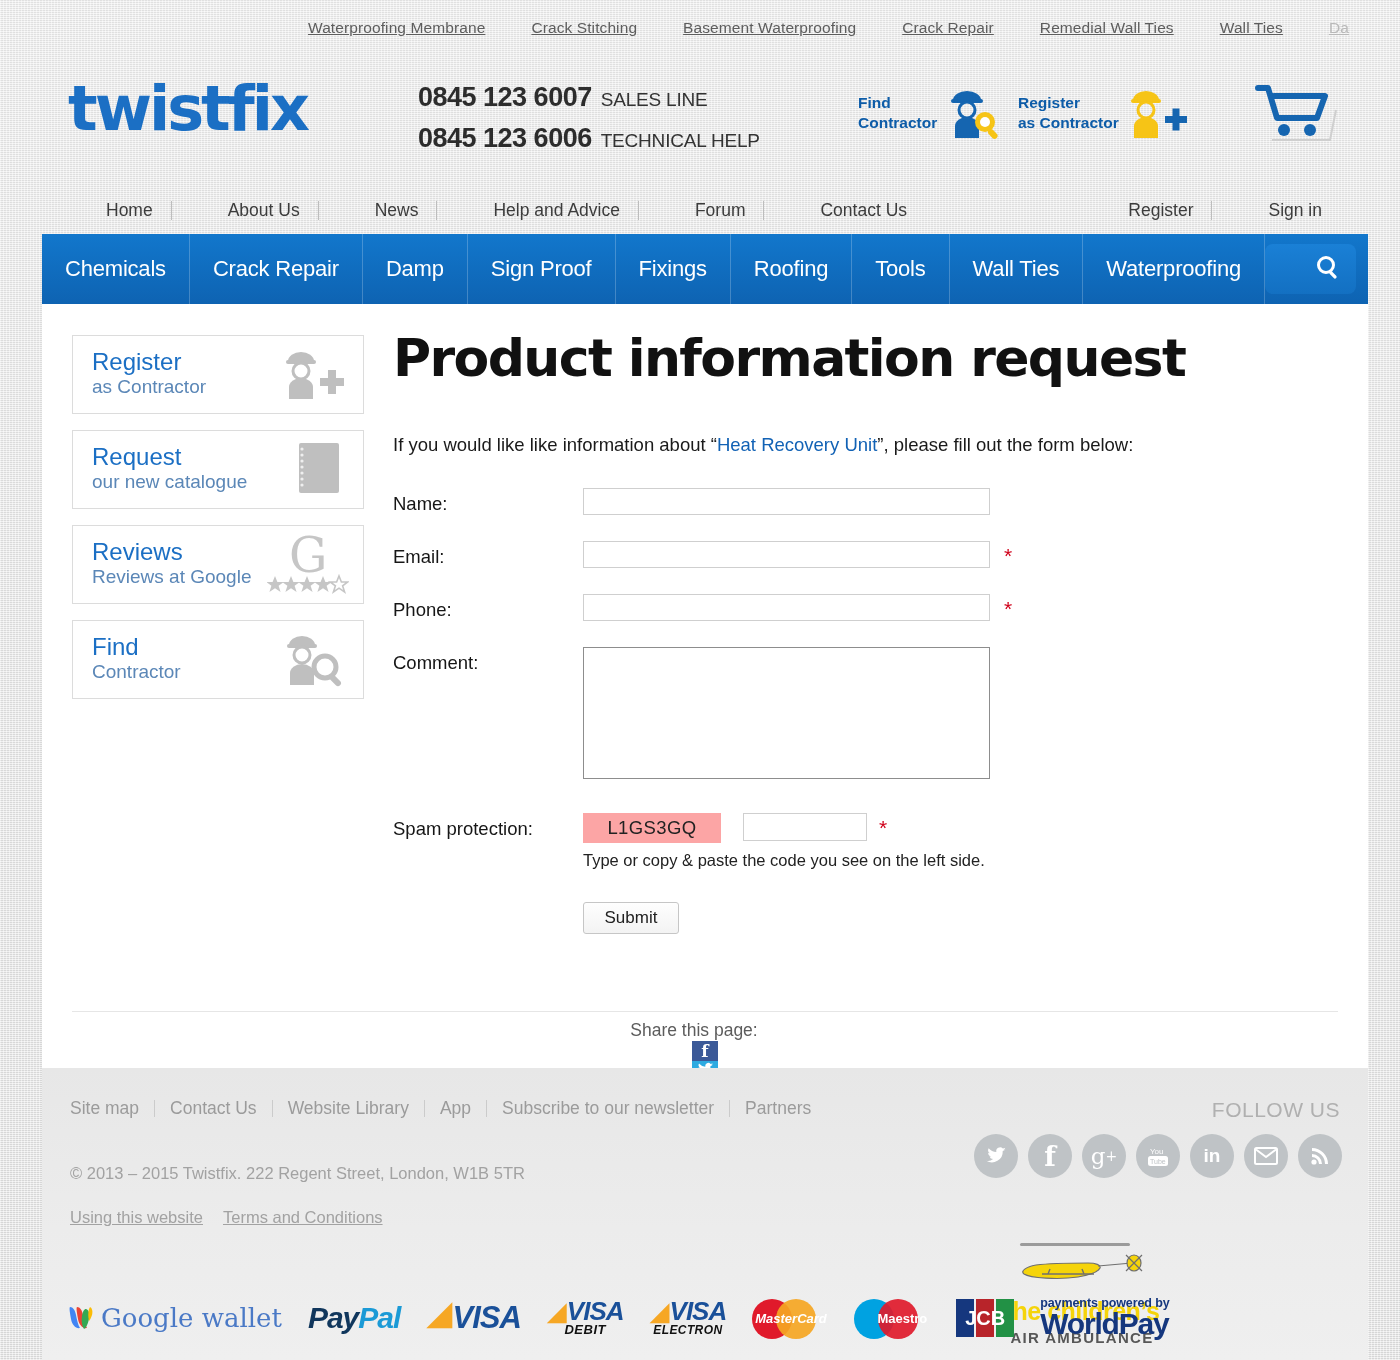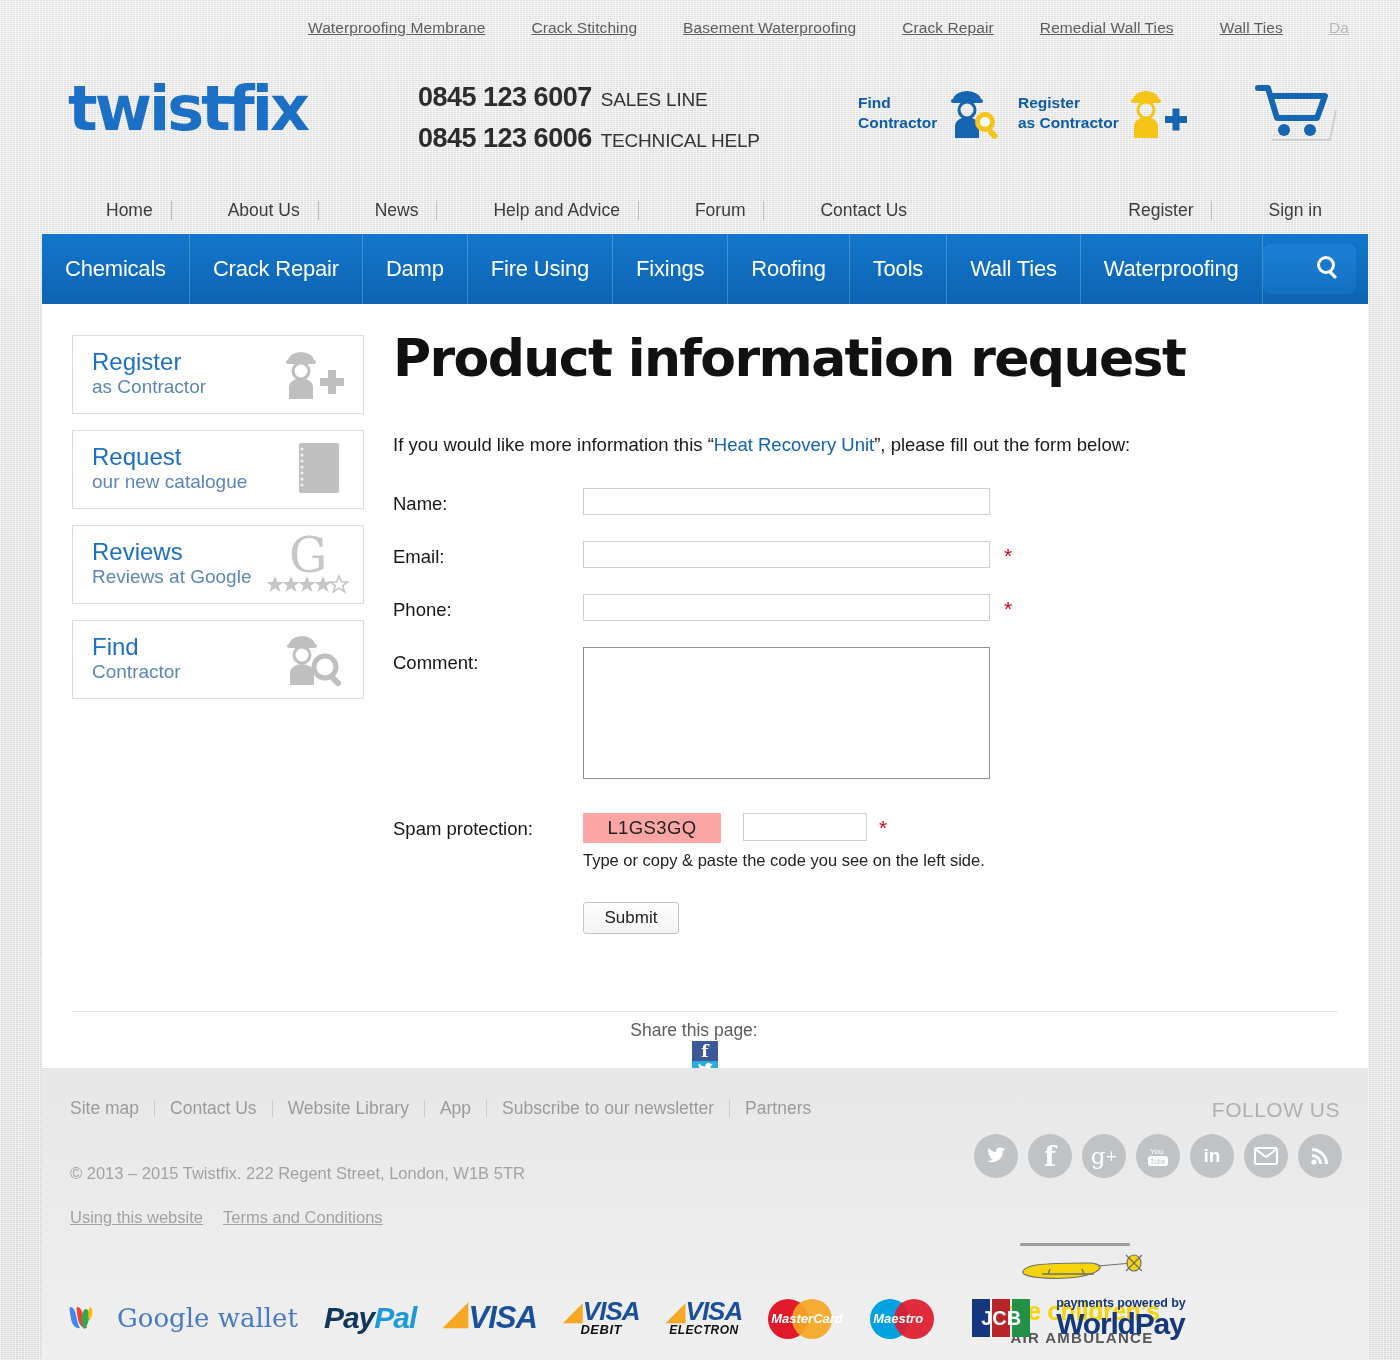--- a/index.html
+++ b/index.html
@@ -259,21 +259,21 @@
       <a>Register</a>
       <div class="sep"></div>
       <a>Sign in</a>
     </div>
   </div>
 
   <div class="mainnav">
     <a>Chemicals</a>
     <a>Crack Repair</a>
     <a>Damp</a>
-    <a>Fire Using</a>
+    <a>Sign Proof</a>
     <a>Fixings</a>
     <a>Roofing</a>
     <a>Tools</a>
     <a>Wall Ties</a>
     <a>Waterproofing</a>
     <div class="searchbox">
       <span class="mag">
         <svg width="28" height="28" viewBox="0 0 28 28">
           <circle cx="12" cy="12" r="7.5" fill="none" stroke="#fff" stroke-width="3"></circle>
           <rect x="17" y="17.5" width="9" height="3.4" rx="1.7" fill="#fff" transform="rotate(45 17 17.5)"></rect>
@@ -350,21 +350,21 @@
             <rect x="56" y="45" width="13" height="6" rx="3" fill="#bfbfbf" transform="rotate(45 56 45)"></rect>
           </svg>
         </span>
       </div>
     </div>
 
     <div class="main">
       <h1 class="title">Product information request</h1>
 
       <div class="intro">
-        <span>If you would like more information this “</span><a>Heat Recovery Unit</a><span>”, please fill out the form below:</span>
+        <span>If you would like like information about “</span><a>Heat Recovery Unit</a><span>”, please fill out the form below:</span>
       </div>
 
       <div class="form">
 
         <div class="frow">
           <div class="flabel">Name:</div>
           <div class="inp"></div>
         </div>
 
         <div class="frow">
@@ -478,21 +478,21 @@
         <path d="M124 14 L140 30 M140 14 L124 30" stroke="#6f6f6f" stroke-width="1.2"></path>
         <path d="M40 33 L92 33" stroke="#6f6f6f" stroke-width="1.6" fill="none"></path>
         <path d="M48 28 L46 33 M80 28 L82 33" stroke="#6f6f6f" stroke-width="1.4"></path>
       </svg>
       <div class="c1">the children’s</div>
       <div class="c2">AIR AMBULANCE</div>
     </div>
 
     <div class="pay">
 
-      <span style="display:flex;align-items:center;gap:23px;">
+      <span style="display:flex;align-items:center;gap:7px;">
         <svg width="28" height="30" viewBox="0 0 28 30">
           <path d="M4 4c3 0 5 3 6 8s2 10 4 13c-4 1-8-3-9-9S3 5 4 4z" fill="#4285f4"></path>
           <path d="M11 4c3 0 5 3 6 8s2 10 4 13c-4 1-8-3-9-9s-2-11-1-12z" fill="#ea4335"></path>
           <path d="M20 6c3 1 4 5 3 10s-3 9-5 10c-2-3-3-8-2-13s2-7 4-7z" fill="#34a853"></path>
           <path d="M24 4c2 1 3 4 2 8-1 3-2 5-3 6-1-4-1-9 0-12z" fill="#fbbc05"></path>
         </svg>
         <span style="font-family:'DejaVu Serif',serif;font-size:26px;color:#4a79c6;">Google wallet</span>
       </span>
 
       <span style="font-style:italic;font-weight:bold;font-size:30px;letter-spacing:-1px;">
@@ -516,21 +516,21 @@
 
       <span style="position:relative;width:76px;height:44px;display:inline-block;">
         <span style="position:absolute;left:0;top:3px;width:40px;height:40px;border-radius:50%;background:#e01a2b;"></span>
         <span style="position:absolute;left:24px;top:3px;width:40px;height:40px;border-radius:50%;background:#f5a623;opacity:.92;"></span>
         <span style="position:absolute;left:3px;top:15px;width:70px;text-align:center;color:#fff;font-weight:bold;font-size:13px;font-style:italic;">MasterCard</span>
       </span>
 
       <span style="position:relative;width:76px;height:44px;display:inline-block;">
         <span style="position:absolute;left:0;top:3px;width:40px;height:40px;border-radius:50%;background:#00a2e1;"></span>
         <span style="position:absolute;left:24px;top:3px;width:40px;height:40px;border-radius:50%;background:#e01a2b;opacity:.92;"></span>
-        <span style="position:absolute;left:3px;top:15px;width:70px;text-align:left;color:#fff;font-weight:bold;font-size:13px;font-style:italic;">Maestro</span>
+        <span style="position:absolute;left:3px;top:15px;width:70px;text-align:right;color:#fff;font-weight:bold;font-size:13px;">Maestro</span>
       </span>
 
       <span style="position:relative;width:58px;height:38px;display:inline-block;">
         <span style="position:absolute;left:0;top:0;width:18px;height:38px;background:#15377e;"></span>
         <span style="position:absolute;left:20px;top:0;width:18px;height:38px;background:#b8242a;"></span>
         <span style="position:absolute;left:40px;top:0;width:18px;height:38px;background:#229145;"></span>
         <span style="position:absolute;left:0;top:8px;width:58px;text-align:center;color:#fff;font-weight:bold;font-size:20px;">JCB</span>
       </span>
 
       <span style="line-height:1;">

